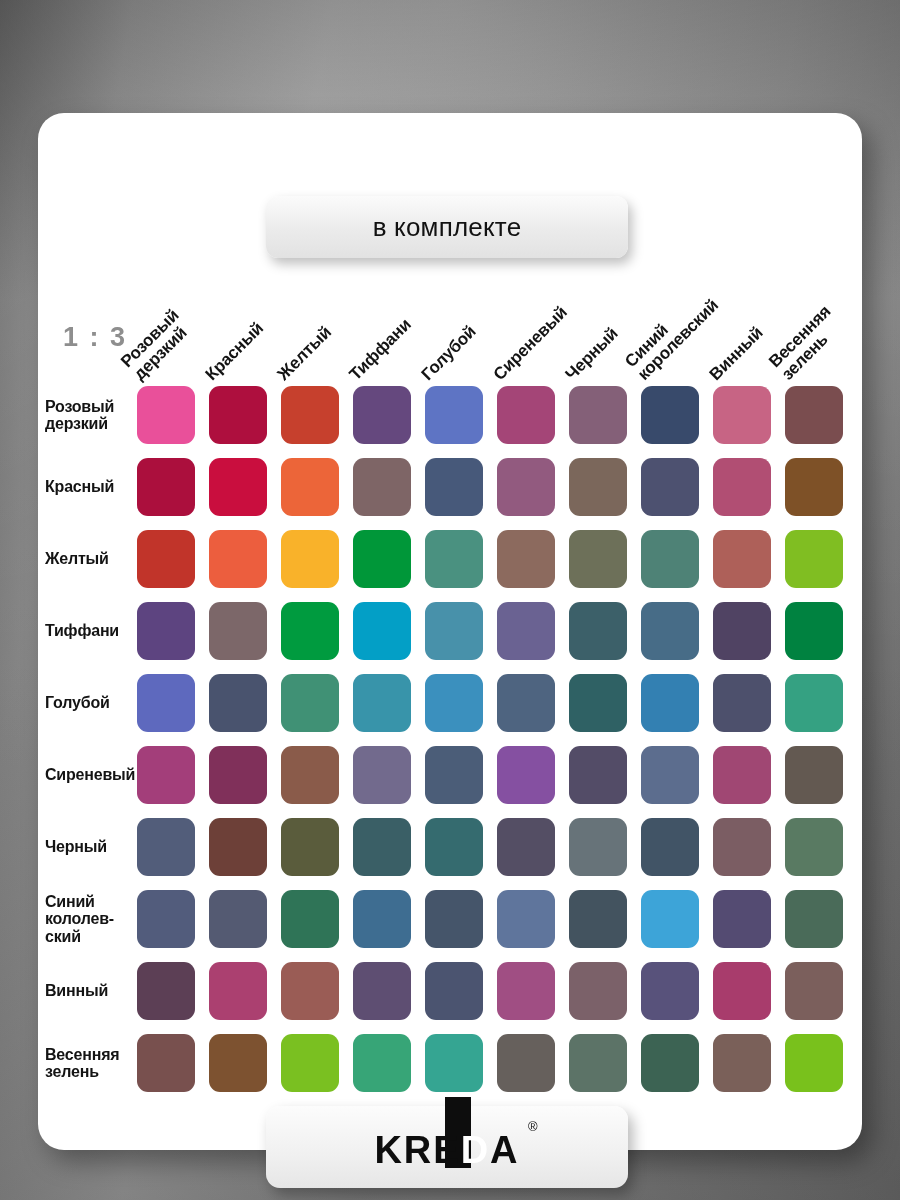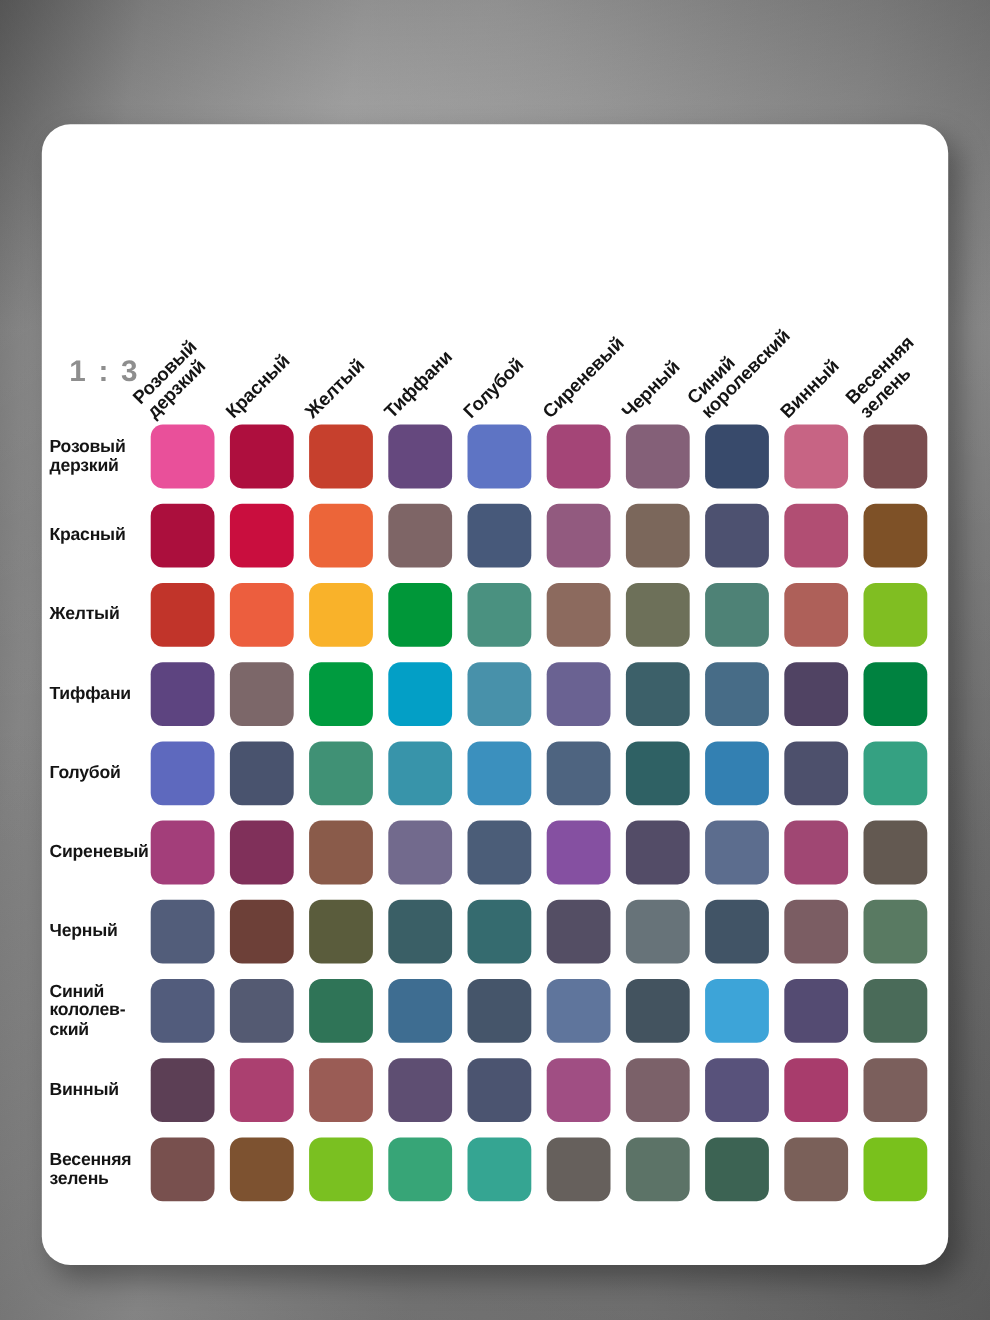--- a/index.html
+++ b/index.html
@@ -239,20 +239,23 @@
   }
 </style>
 </head>
 <body>
 
 <div class="stage">
 
   <div class="card"></div>
 
 
+  <div class="subtitle-badge">
+    <div class="subtitle-text">в комплекте</div>
+  </div>
 
   <div class="ratio-label">1 : 3</div>
 
   <div class="col-headers">
       <div class="col-head" style="left: 0px;">
         <div class="col-head-inner">Розовый
 дерзкий</div>
       </div>
       <div class="col-head" style="left: 72px;">
         <div class="col-head-inner">Красный</div>
@@ -398,14 +401,21 @@
       <div class="swatch" title="Весенняя зелень" style="left: 144px; top: 648px; background: rgb(122, 192, 33);"></div>
       <div class="swatch" title="Весенняя зелень" style="left: 216px; top: 648px; background: rgb(55, 165, 119);"></div>
       <div class="swatch" title="Весенняя зелень" style="left: 288px; top: 648px; background: rgb(53, 165, 146);"></div>
       <div class="swatch" title="Весенняя зелень" style="left: 360px; top: 648px; background: rgb(102, 96, 92);"></div>
       <div class="swatch" title="Весенняя зелень" style="left: 432px; top: 648px; background: rgb(92, 115, 103);"></div>
       <div class="swatch" title="Весенняя зелень" style="left: 504px; top: 648px; background: rgb(60, 99, 83);"></div>
       <div class="swatch" title="Весенняя зелень" style="left: 576px; top: 648px; background: rgb(122, 96, 89);"></div>
       <div class="swatch" title="Весенняя зелень" style="left: 648px; top: 648px; background: rgb(121, 193, 28);"></div>
     </div>
 
+  <div class="logo-plate">
+    <div class="logo-wrap">
+      <div class="logo-bar"></div>
+      <div class="logo-text"><span>KRE</span><span class="knock">D</span><span>A</span></div>
+      <div class="logo-reg">®</div>
+    </div>
+  </div>
 
 </div>
 
 </body></html>

